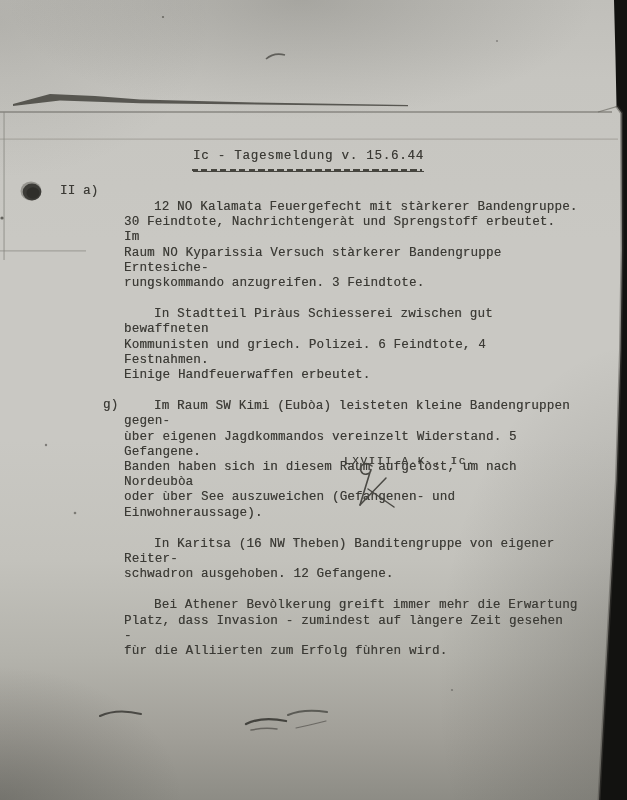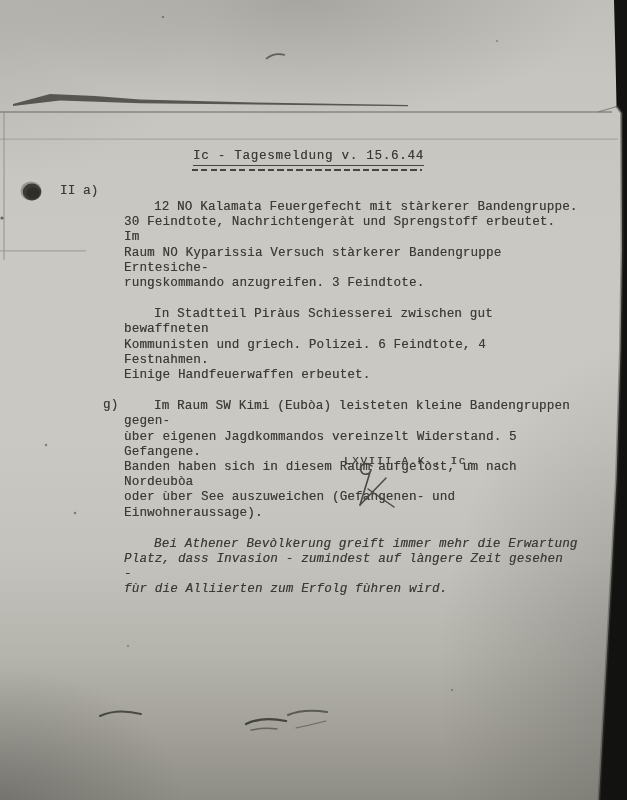--- a/index.html
+++ b/index.html
@@ -21,29 +21,29 @@
         #c3c2bc 70%, #b4b3ac 82%, #a19f98 92%, #8d8c85 100%);
   }
   
   .doc-text{
     position:absolute;color:#3b3a35;font-size:12.5px;line-height:15.2px;
     letter-spacing:0.2px;
     text-shadow:0.3px 0.3px 0.6px rgba(59,58,53,0.55);
   }
   .title{
     left:193px;top:149px;letter-spacing:0.75px;
-    border-bottom:1.3px solid #46453f;padding-bottom:1px;
+    border-bottom:1.3px solid #46453f;padding-bottom:7px;
   }
   .title-dashes{
     position:absolute;left:192px;top:169px;width:230px;height:1.6px;
     background:repeating-linear-gradient(90deg,#46453f 0 6px,transparent 6px 9.5px);
   }
   .body-block{left:108px;top:184px;width:486px;}
   .para{white-space:pre-line;text-indent:30px;margin:16px;}
-  .para-g{margin-top:16px;font-style:italic;}
+  .para-g{margin-top:16px;}
   .label-IIa{left:60px;top:184px;}
   .label-g{left:103px;top:398px;}
   .signature{left:344px;top:454px;letter-spacing:1.6px;font-size:11px;}
   .artifacts{position:absolute;inset:0;pointer-events:none;}
 </style>
 </head>
 <body>
 
 <div class="page"></div>
 
@@ -58,20 +58,22 @@
 30 Feindtote, Nachrichtengeràt und Sprengstoff erbeutet. Im
 Raum NO Kyparissia Versuch stàrkerer Bandengruppe Erntesiche-
 rungskommando anzugreifen. 3 Feindtote.</p>
   <p class="para">In Stadtteil Piràus Schiesserei zwischen gut bewaffneten
 Kommunisten und griech. Polizei. 6 Feindtote, 4 Festnahmen.
 Einige Handfeuerwaffen erbeutet.</p>
   <p class="para">Im Raum SW Kimi (Eubòa) leisteten kleine Bandengruppen gegen-
 ùber eigenen Jagdkommandos vereinzelt Widerstand. 5 Gefangene.
 Banden haben sich in diesem Raum aufgelòst, um nach Nordeubòa
 oder ùber See auszuweichen (Gefangenen- und Einwohneraussage).</p>
+  <p class="para">In Karitsa (16 NW Theben) Banditengruppe von eigener Reiter-
+schwadron ausgehoben. 12 Gefangene.</p>
   <p class="para para-g">Bei Athener Bevòlkerung greift immer mehr die Erwartung
 Platz, dass Invasion - zumindest auf làngere Zeit gesehen -
 fùr die Alliierten zum Erfolg fùhren wird.</p>
 </div>
 
 <div class="doc-text signature">LXVIII.A.K., Ic.</div>
 
 <svg class="artifacts" width="627" height="800" viewBox="0 0 627 800">
 
   <path d="M13,104 L50,94 L95,96 L140,99.5 L255,102.5 L408,105 L408,106.3 L140,103.2 L60,100.5 L13,106 Z" fill="#4b4a45" opacity="0.9"></path>

